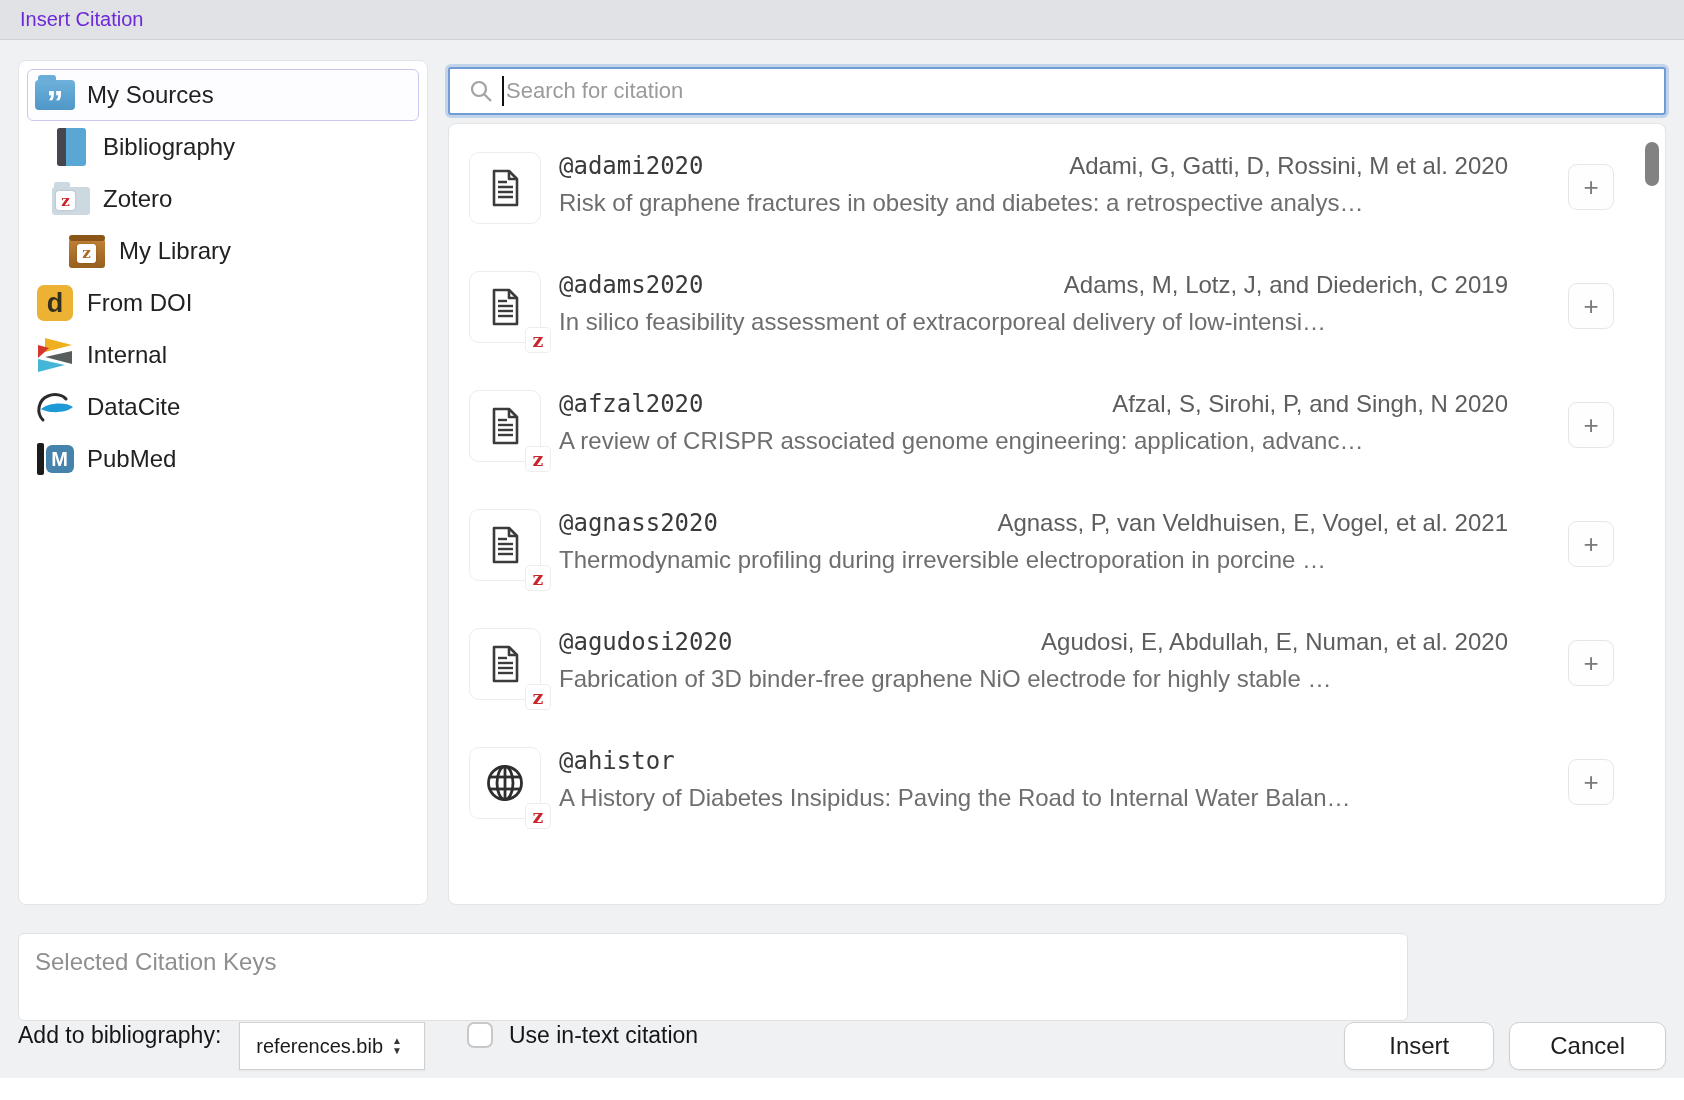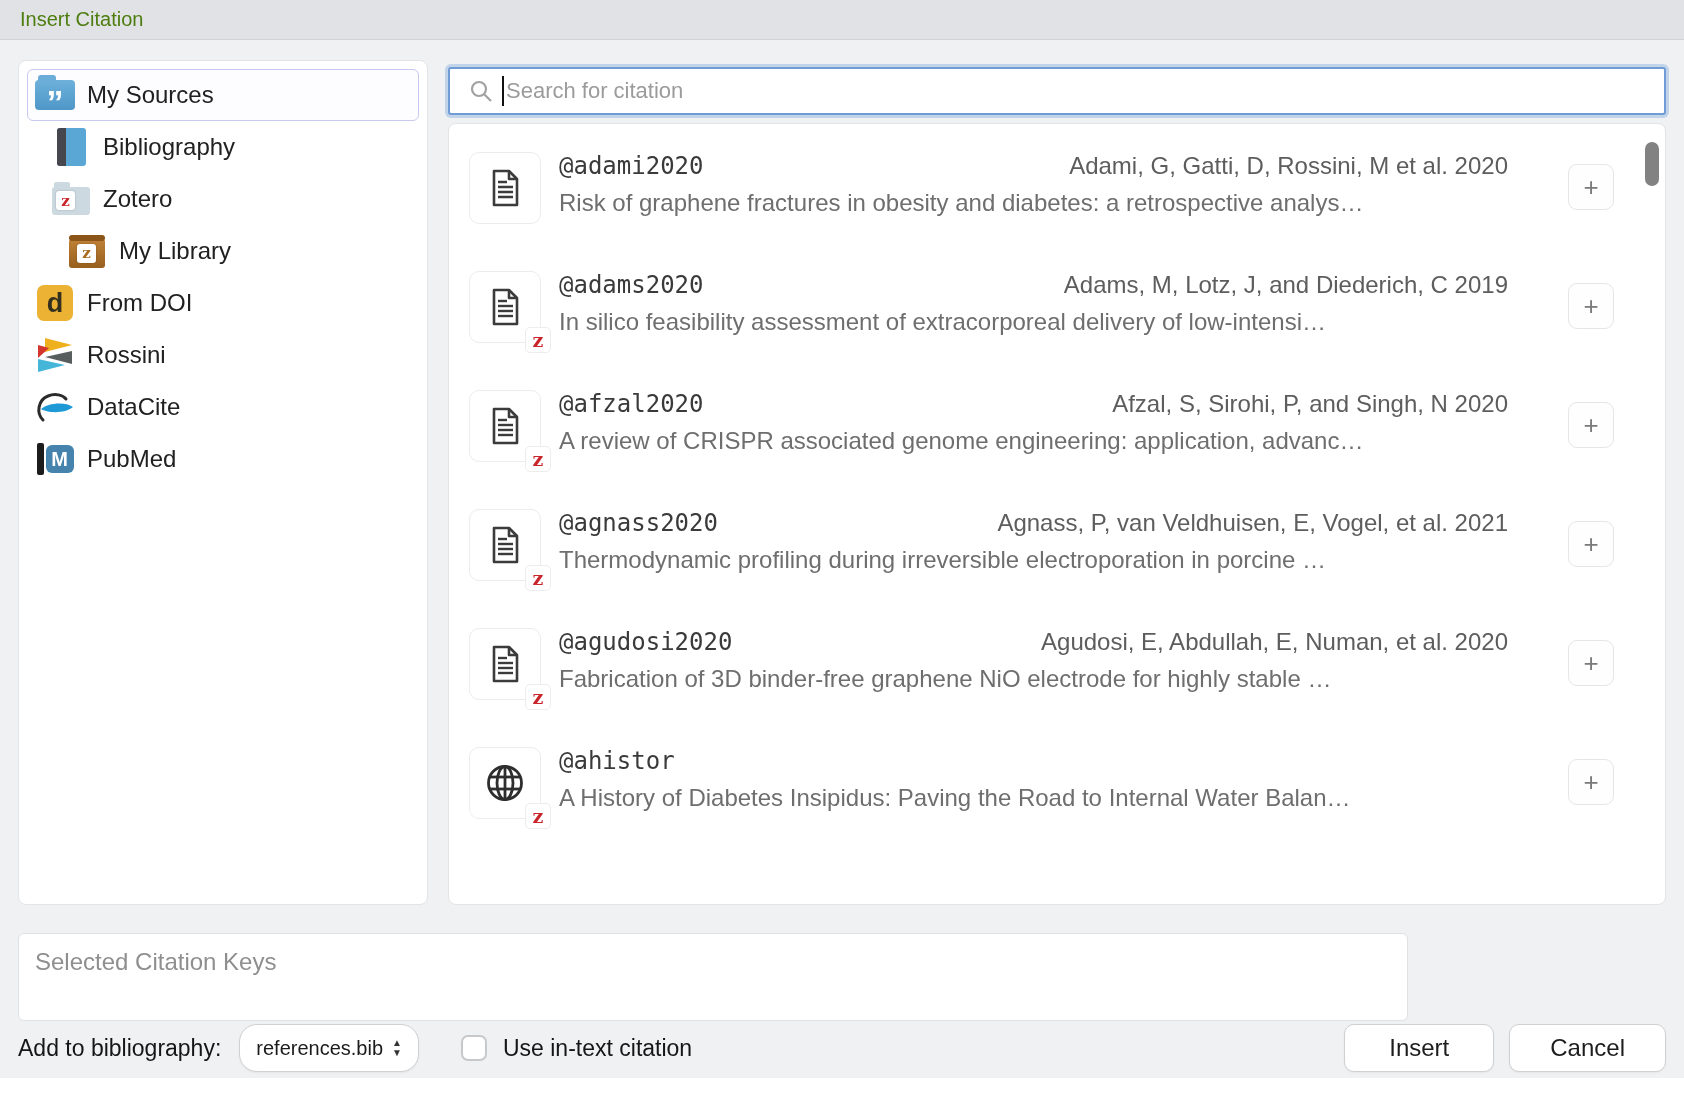--- a/index.html
+++ b/index.html
@@ -11,21 +11,21 @@
     overflow: hidden;
     color: #1d1d1f;
   }
   
   .titlebar {
     position:absolute; left:0; top:0; width:1684px; height:40px;
     background:#e0e2e5;
     border-bottom:1px solid rgba(0,0,0,0.07);
     display:flex; align-items:center;
     padding-left:20px;
-    font-size:20px; color:#4d7c0f;
+    font-size:20px; color:#6d28d9;
   }
   
   .sidebar {
     position:absolute; left:18px; top:60px; width:410px; height:845px;
     background:#fff; border:1px solid #e3e4e6; border-radius:8px;
     padding-top:8px;
   }
   .sb-item {
     height:52px; margin:0 8px; border-radius:6px;
     display:flex; align-items:center;
@@ -113,27 +113,27 @@
   .keys-box {
     position:absolute; left:18px; top:933px; width:1390px; height:88px;
     background:#fff; border:1px solid #e0e1e3; border-radius:6px;
     padding:14px 16px; font-size:24px; color:#333; resize:none; outline:none;
     font-family:"Liberation Sans", sans-serif;
   }
   .keys-box::placeholder { color:#8f8f8f; opacity:1; }
   
   .footer {
     position:absolute; left:18px; top:1022px; width:1648px; height:52px;
-    display:flex; align-items:center;
+    display:flex; 
   }
   .bib-label { font-size:23px; color:#161616; }
   .bib-select {
     margin-left:18px; height:48px;
-    background:#fff; border:1px solid #cfd0d2; border-radius:18px;
-    display:inline-flex; align-items:center; padding:0 16px 0 16px;
+    background:#fff; border:1px solid #cfd0d2; border-radius:0;
+    display:inline-flex; align-items:center; padding:0 22px 0 16px;
     box-shadow:0 1px 2px rgba(0,0,0,0.05); cursor:default;
   }
   .bib-select .val { font-size:20px; color:#1b1b1b; }
   .updown { display:flex; flex-direction:column; margin-left:9px; color:#333; }
   .updown span { font-size:10px; line-height:10px; }
   .checkbox {
     margin-left:42px; width:26px; height:26px; flex:none;
     border:2px solid #c6c8ca; border-radius:7px; background:#fff; cursor:default;
   }
   .check-label { margin-left:16px; font-size:23px; color:#161616; }
@@ -194,21 +194,21 @@
     </div>
     <div class="sb-item" style="padding-left: 7px;">
       <span class="sb-icon">
         <svg width="38" height="38" viewBox="0 0 38 38">
           <polygon points="9,2 36,9 9,16" fill="#efb01f"></polygon>
           <polygon points="2,9 13,12 2,22" fill="#d4352c"></polygon>
           <polygon points="36,15 9,21 36,28" fill="#585e5e"></polygon>
           <polygon points="2,23 29,29 2,36" fill="#45b6d8"></polygon>
         </svg>
       </span>
-      <span class="sb-label">Rossini</span>
+      <span class="sb-label">Internal</span>
     </div>
     <div class="sb-item" style="padding-left: 7px;">
       <span class="sb-icon">
         <svg width="40" height="40" viewBox="0 0 40 40">
           <path d="M8 33 C1 26 3 13 13 9 C20 6 28 8 31 12" fill="none" stroke="#2b2b2b" stroke-width="3" stroke-linecap="round"></path>
           <path d="M38 20 C30 14 12 16 6 22 C12 26 30 27 38 20 Z" fill="#1d9ad6"></path>
         </svg>
       </span>
       <span class="sb-label">DataCite</span>
     </div>

